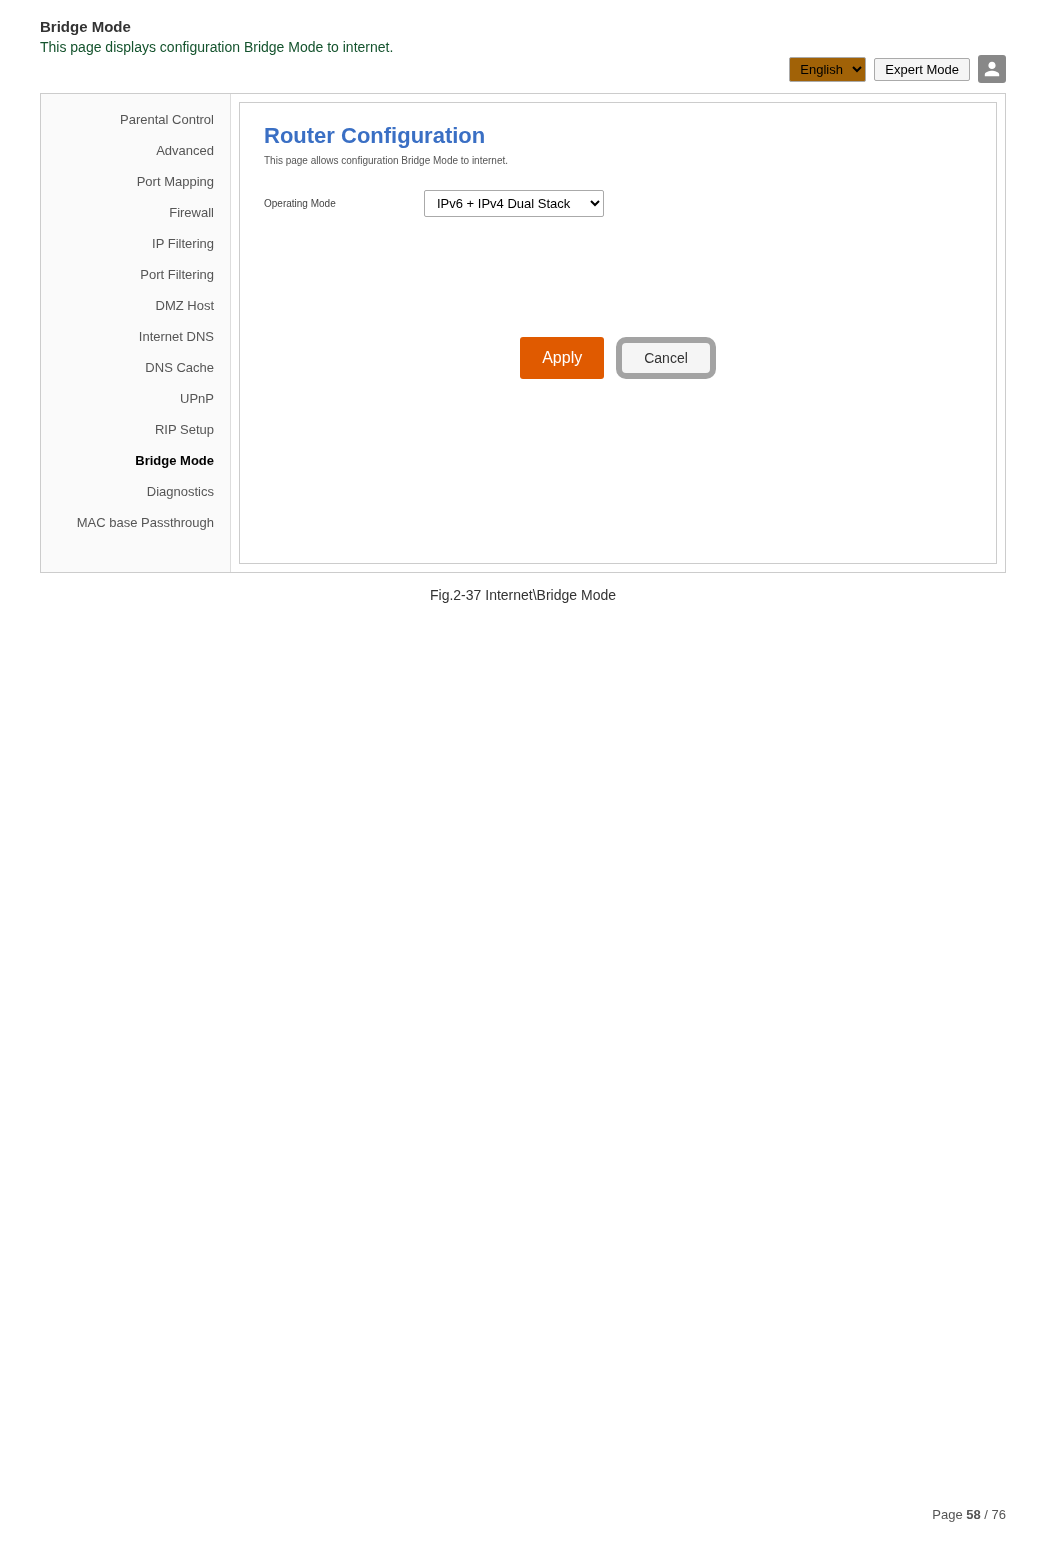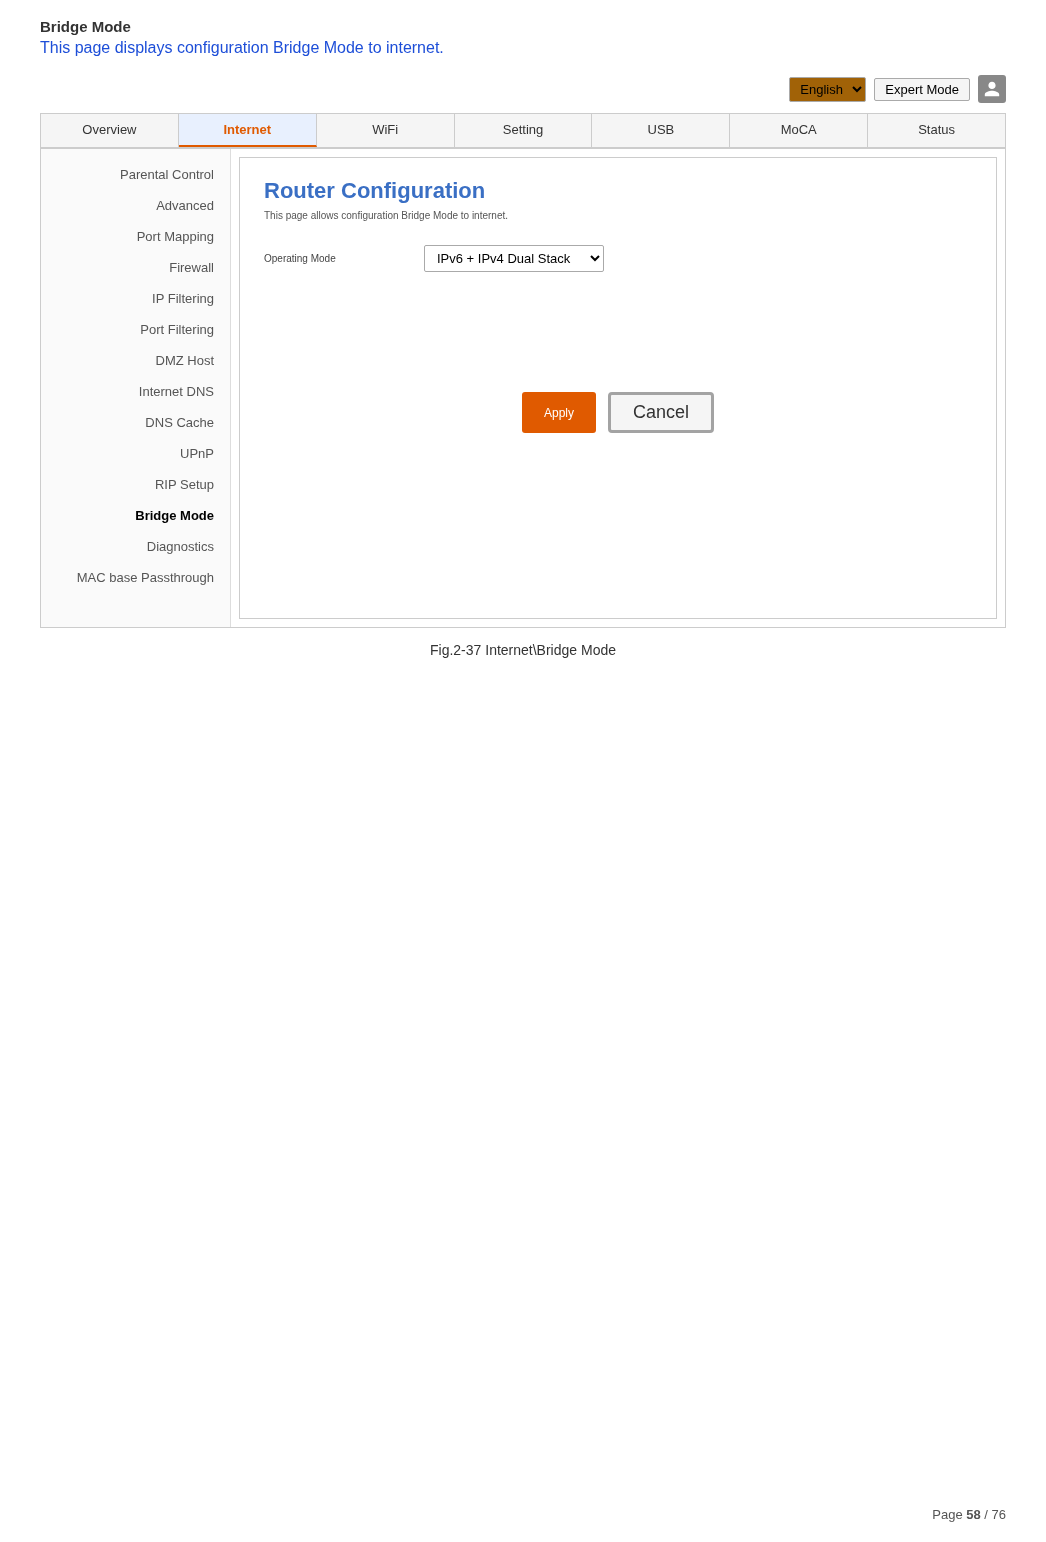--- a/index.html
+++ b/index.html
@@ -16,23 +16,22 @@
       padding: 18px 40px 40px 40px;
     }
 
     .page-title {
       font-weight: bold;
       font-size: 15px;
       margin-bottom: 4px;
     }
 
     .page-description {
-      font-size: 16px;
-      margin-bottom: 18px;
-      color: #1d4ed8;
+      font-size: 14px;
+      color: #14532d;
     }
 
     
     .top-bar {
       display: flex;
       justify-content: flex-end;
       align-items: center;
       gap: 8px;
       margin-bottom: 10px;
     }
@@ -181,33 +180,33 @@
       justify-content: center;
       gap: 12px;
       margin-top: 120px;
     }
 
     .apply-btn {
       background: #e05a00;
       color: #fff;
       border: none;
       padding: 7px 22px;
-      font-size: 12px;
+      font-size: 16px;
       cursor: pointer;
       border-radius: 3px;
     }
 
     .cancel-btn {
       background: #f5f5f5;
       color: #333;
-      border: 3px solid #a3a3a3;
+      border: 6px solid #a3a3a3;
       padding: 7px 22px;
-      font-size: 18px;
-      cursor: pointer;
-      border-radius: 4px;
+      font-size: 14px;
+      cursor: pointer;
+      border-radius: 10px;
     }
 
     
     .figure-caption {
       text-align: center;
       font-size: 14px;
       color: #333;
       margin-top: 14px;
     }
 
@@ -237,29 +236,20 @@
       <option>English</option>
     </select>
     <button class="expert-mode-btn">Expert Mode</button>
     <div class="user-icon">
       <svg width="18" height="18" viewBox="0 0 24 24">
         <path d="M12 12c2.7 0 4.8-2.1 4.8-4.8S14.7 2.4 12 2.4 7.2 4.5 7.2 7.2 9.3 12 12 12zm0 2.4c-3.2 0-9.6 1.6-9.6 4.8v2.4h19.2v-2.4c0-3.2-6.4-4.8-9.6-4.8z"></path>
       </svg>
     </div>
   </div>
 
-  <div class="nav-tabs">
-    <div class="nav-tab">Overview</div>
-    <div class="nav-tab active">Internet</div>
-    <div class="nav-tab">WiFi</div>
-    <div class="nav-tab">Setting</div>
-    <div class="nav-tab">USB</div>
-    <div class="nav-tab">MoCA</div>
-    <div class="nav-tab">Status</div>
-  </div>
 
   <div class="router-ui">
 
     <div class="sidebar">
       <div class="sidebar-item">Parental Control</div>
       <div class="sidebar-item">Advanced</div>
       <div class="sidebar-item">Port Mapping</div>
       <div class="sidebar-item">Firewall</div>
       <div class="sidebar-item">IP Filtering</div>
       <div class="sidebar-item">Port Filtering</div>

